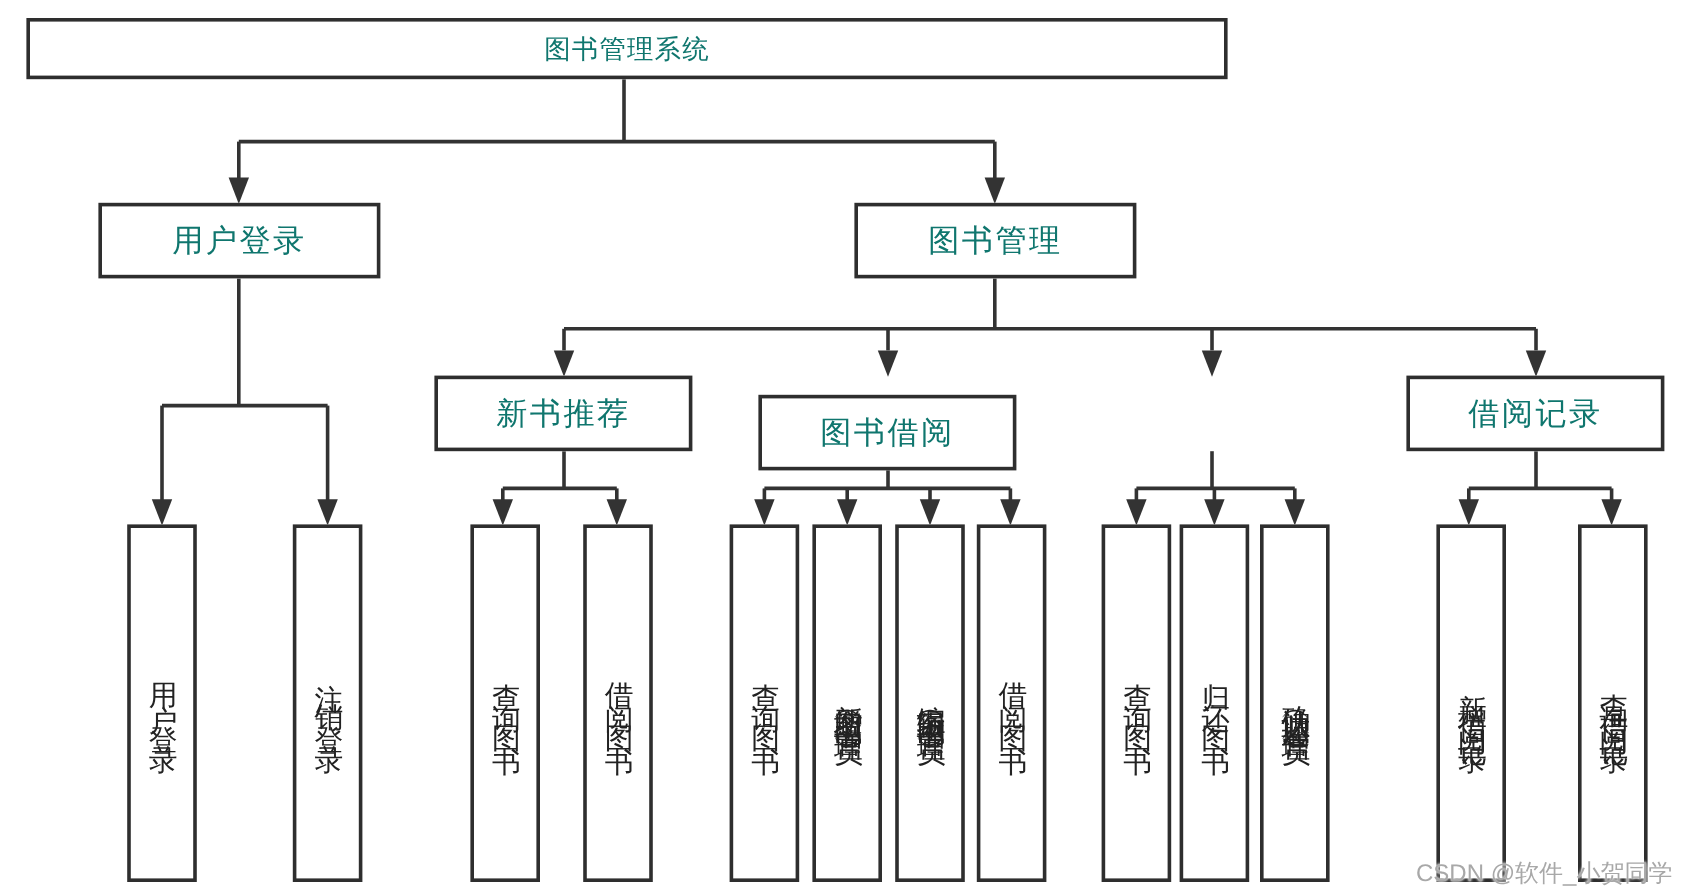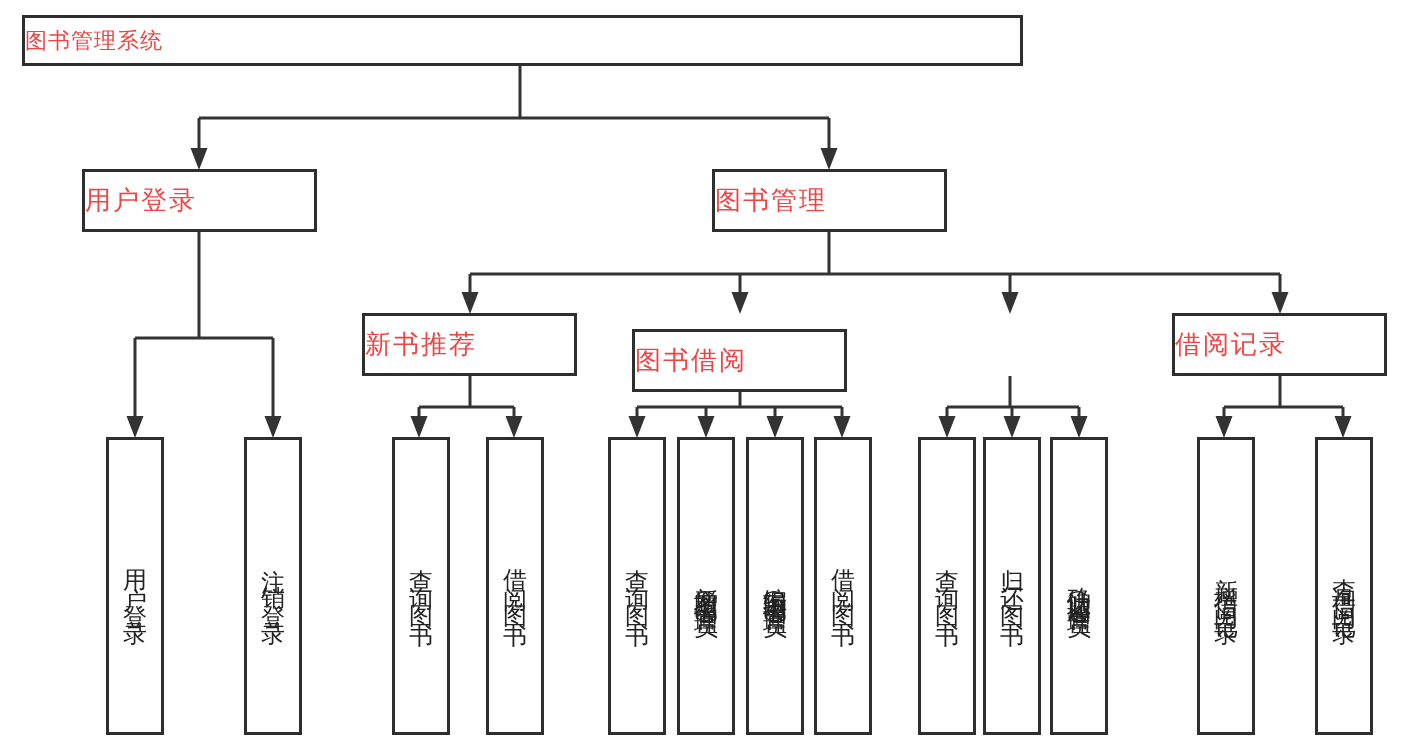--- a/index.html
+++ b/index.html
@@ -11,22 +11,22 @@
     color:#222222;
     overflow:hidden;
   }
   .node{
     position:absolute;
     background:#ffffff;
     border:3px solid #2e2e2e;
     box-sizing:border-box;
     display:flex;
     align-items:center;
-    justify-content:flex-start;
-    color:#ef4444;
+    justify-content:center;
+    color:#0f766e;
   }
   .root{left:22px;top:15px;width:1001px;height:51px;font-size:22px;letter-spacing:1px;}
   .lvl{font-size:26px;letter-spacing:2px;}
   .b-user{left:82px;top:169px;width:235px;height:63px;}
   .b-book{left:712px;top:169px;width:235px;height:63px;}
   .b-new {left:362px;top:313px;width:215px;height:63px;}
   .b-borrow{left:632px;top:313px;width:215px;height:63px;margin-top:16px;}
   .b-current{left:902px;top:313px;width:215px;height:63px;}
   .b-record{left:1172px;top:313px;width:215px;height:63px;}
   .leaf{
@@ -193,14 +193,15 @@
     <span class="vt s9">确认归还（管理员）</span>
   </div>
 
   <div class="leaf l12">
     <span class="vt s6">新增借阅记录</span>
   </div>
   <div class="leaf l13">
     <span class="vt s6">查询借阅记录</span>
   </div>
 
+  <div class="watermark">CSDN @软件_小贺同学</div>
 
 </div>
 
 </body></html>

